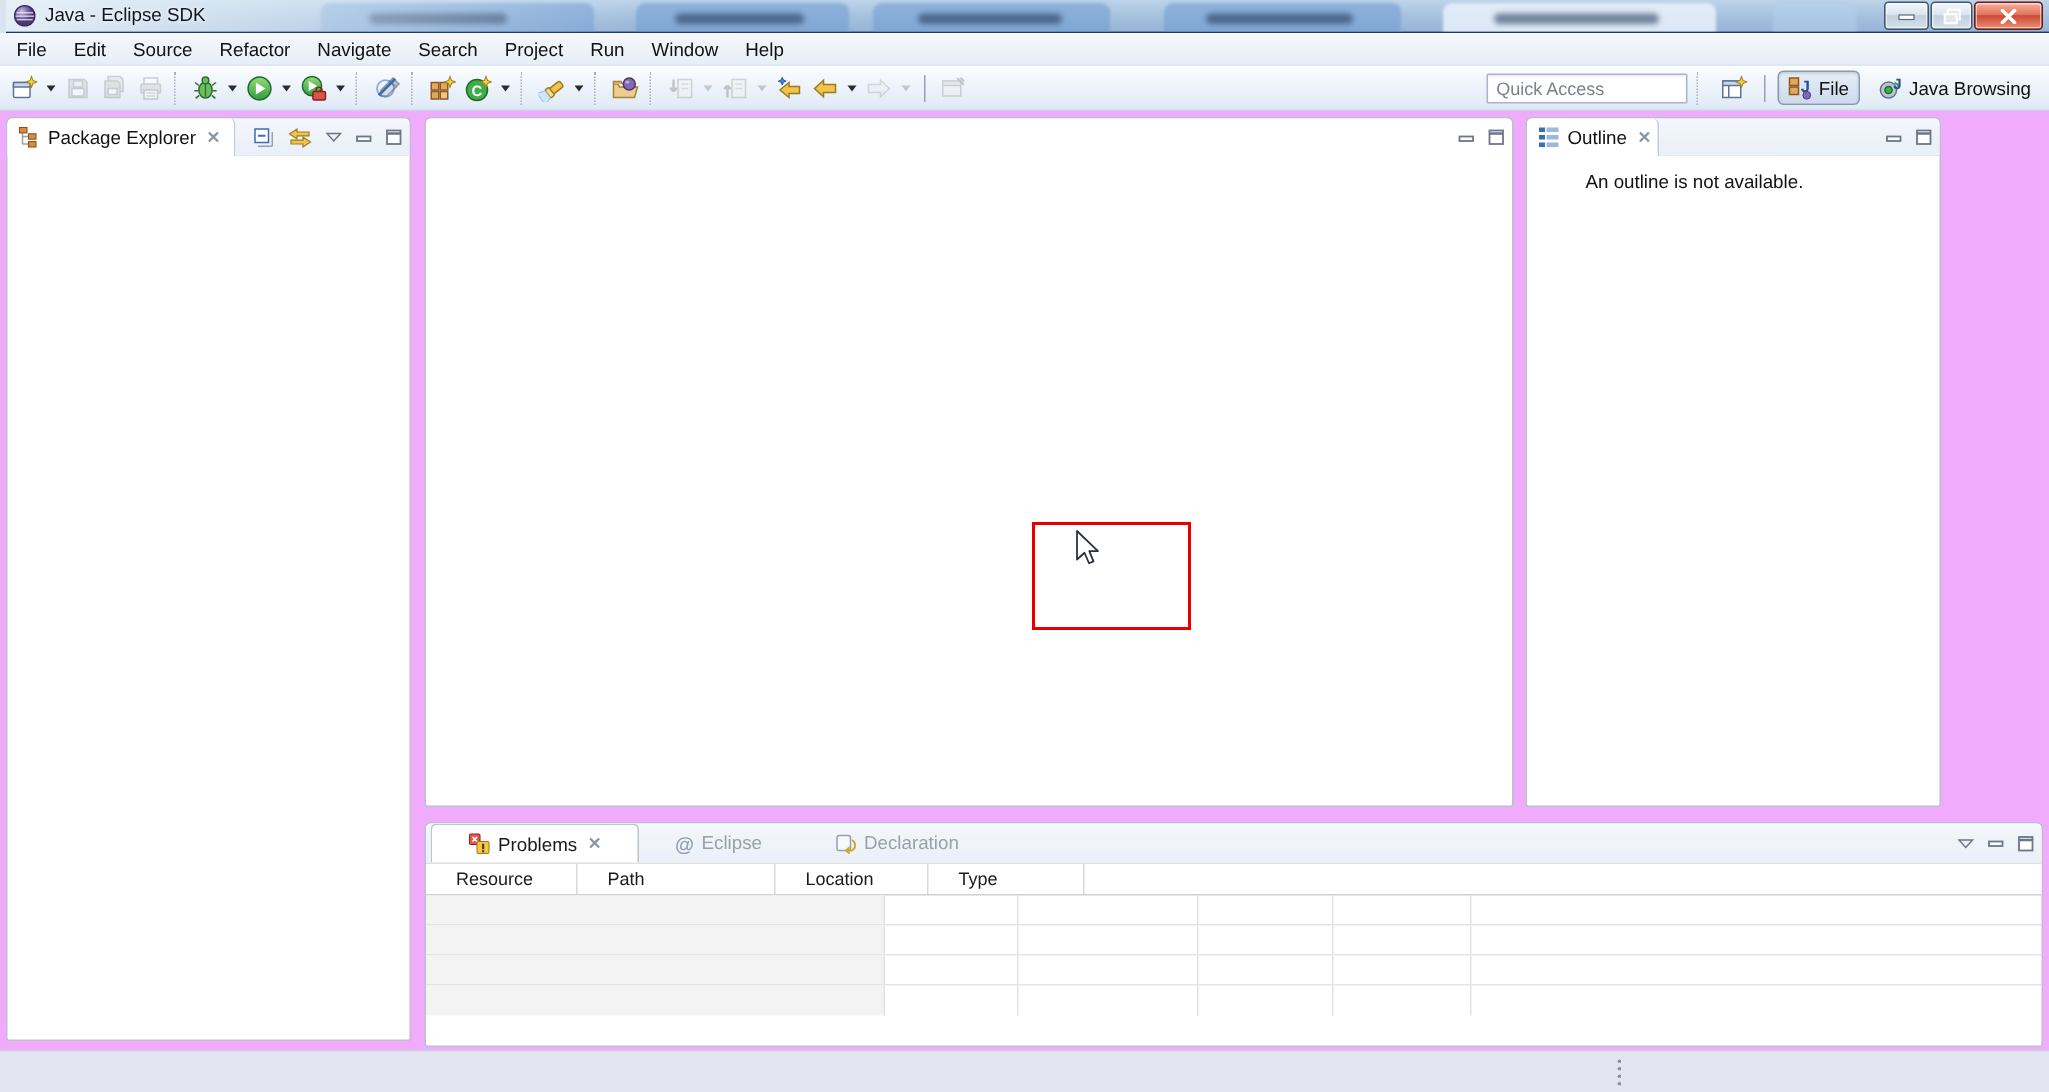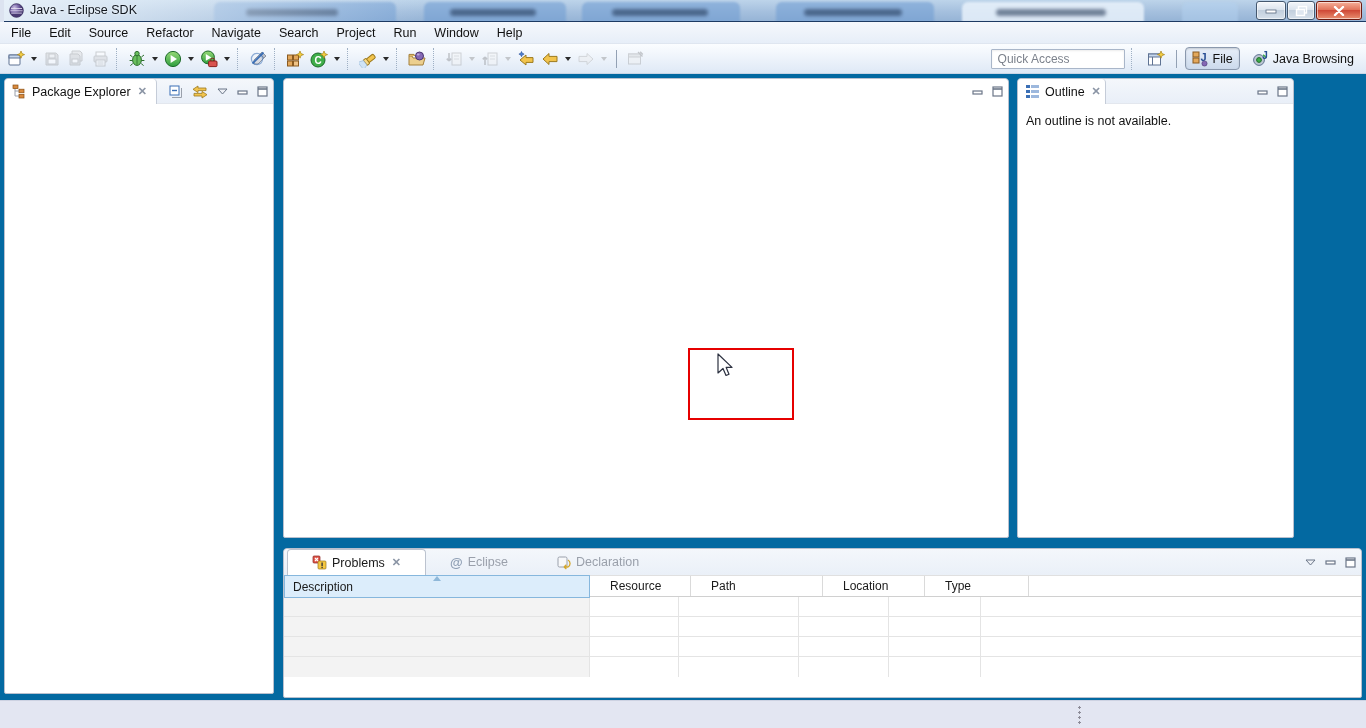--- a/index.html
+++ b/index.html
@@ -45,41 +45,41 @@
   .tb-bar { width:1px; height:18px; background:#93a1b4; margin:0 6px; }
   .tb-right { margin-left:auto; display:flex; align-items:center; gap:6px; }
   .quick-access { width:134px; height:20px; border:1px solid #a9b6c9; border-radius:1px; padding:0 6px; font-size:12px;
     font-family:"Liberation Sans",sans-serif; color:#a21caf; background:#fff; box-shadow:inset 0 1px 2px rgba(0,0,0,.08); }
   .quick-access::placeholder { color:#7c828c; opacity:1; }
   .persp-btn { display:flex; align-items:center; gap:4px; padding:2px 6px; border-radius:4px; }
   .persp-btn.pressed { border:1px solid #8a98ad; background:linear-gradient(to bottom,#e7eef8,#ccdaec); box-shadow:inset 0 1px 2px rgba(0,0,0,.15); }
   .persp-label { font-size:12.5px; color:#111; }
 
   
-  .workbench { position:absolute; left:0; top:74px; width:1366px; height:626px; background:#0369a1; }
+  .workbench { position:absolute; left:0; top:74px; width:1366px; height:626px; background:#f0abfc; }
   .panel { position:absolute; background:#fff; border:1px solid #b9c0ce; border-radius:4px 4px 2px 2px; }
   .panel-header { position:relative; height:25px; border-bottom:1px solid #e3e7ee;
     background:linear-gradient(to bottom,#f4f7fb,#e9eff8); border-radius:4px 4px 0 0; }
   .view-tab { position:absolute; left:0; top:0; height:25px; display:flex; align-items:center; gap:5px; padding:0 7px;
     background:#fff; border-right:1px solid #c5ccd8; border-radius:4px 4px 0 0; }
   .view-tab .tab-label { font-size:12.5px; color:#111; }
   .tab-close { color:#8b95a5; font-size:11px; font-weight:bold; padding-left:2px; cursor:default; }
   .hdr-icons { position:absolute; right:5px; top:0; height:25px; display:flex; align-items:center; gap:9px; }
 
   .pkg-explorer { left:4px; top:4px; width:270px; height:616px; }
   .editor-area  { left:283px; top:4px; width:726px; height:460px; }
   .outline-view { left:1017px; top:4px; width:277px; height:460px; }
   .problems-panel { left:283px; top:474px; width:1079px; height:150px; }
 
   .editor-header { position:relative; height:24px; border-radius:4px 4px 0 0; background:#fff; }
   .editor-content { position:relative; width:100%; height:434px; }
   .red-rect { position:absolute; left:404px; top:245px; width:106px; height:72px; border:2px solid #e60000; }
   .mouse-cursor { position:absolute; left:432px; top:250px; }
 
-  .outline-msg { padding:10px 8px; font-size:12.5px; color:#111; }
+  .outline-msg { padding:10px 8px; font-size:12.5px; color:#111;margin-left:31px; }
 
   
   .prob-header { position:relative; height:26px; background:linear-gradient(to bottom,#f4f7fb,#eaf0f8); border-radius:4px 4px 0 0; }
   .prob-tabs { display:flex; height:26px; align-items:stretch; padding-left:3px; }
   .prob-tab { display:flex; align-items:center; gap:5px; padding:0 24px; }
   .prob-tab.active { background:#fff; border:1px solid #bcc3cf; border-bottom:none; border-radius:4px 4px 0 0; }
   .prob-tab .tab-label { font-size:12.5px; }
   .prob-tab.inactive .tab-label { color:#9aa0ab; }
   .items-line { height:21px; line-height:21px; padding-left:8px; font-size:12px; color:#111; border-bottom:1px solid #ffffff; }
 
@@ -608,24 +608,20 @@
                 <rect x="1" y="1" width="9" height="9" fill="#fff" stroke="#6b7688" stroke-width="1.2"></rect>
                 <line x1="1" y1="3" x2="10" y2="3" stroke="#6b7688" stroke-width="1.6"></line>
               </svg>
           </span>
         </div>
       </div>
 
 
       <div class="ptable">
         <div class="ptable-head">
-          <div class="th sorted" style="width:306px;">
-            <span class="sort-arrow"></span>
-            <span>Description</span>
-          </div>
           <div class="th" style="width:89px;">
               <span>Resource</span>
             </div>
           <div class="th" style="width:120px;">
               <span>Path</span>
             </div>
           <div class="th" style="width:90px;">
               <span>Location</span>
             </div>
           <div class="th" style="width:92px;">

